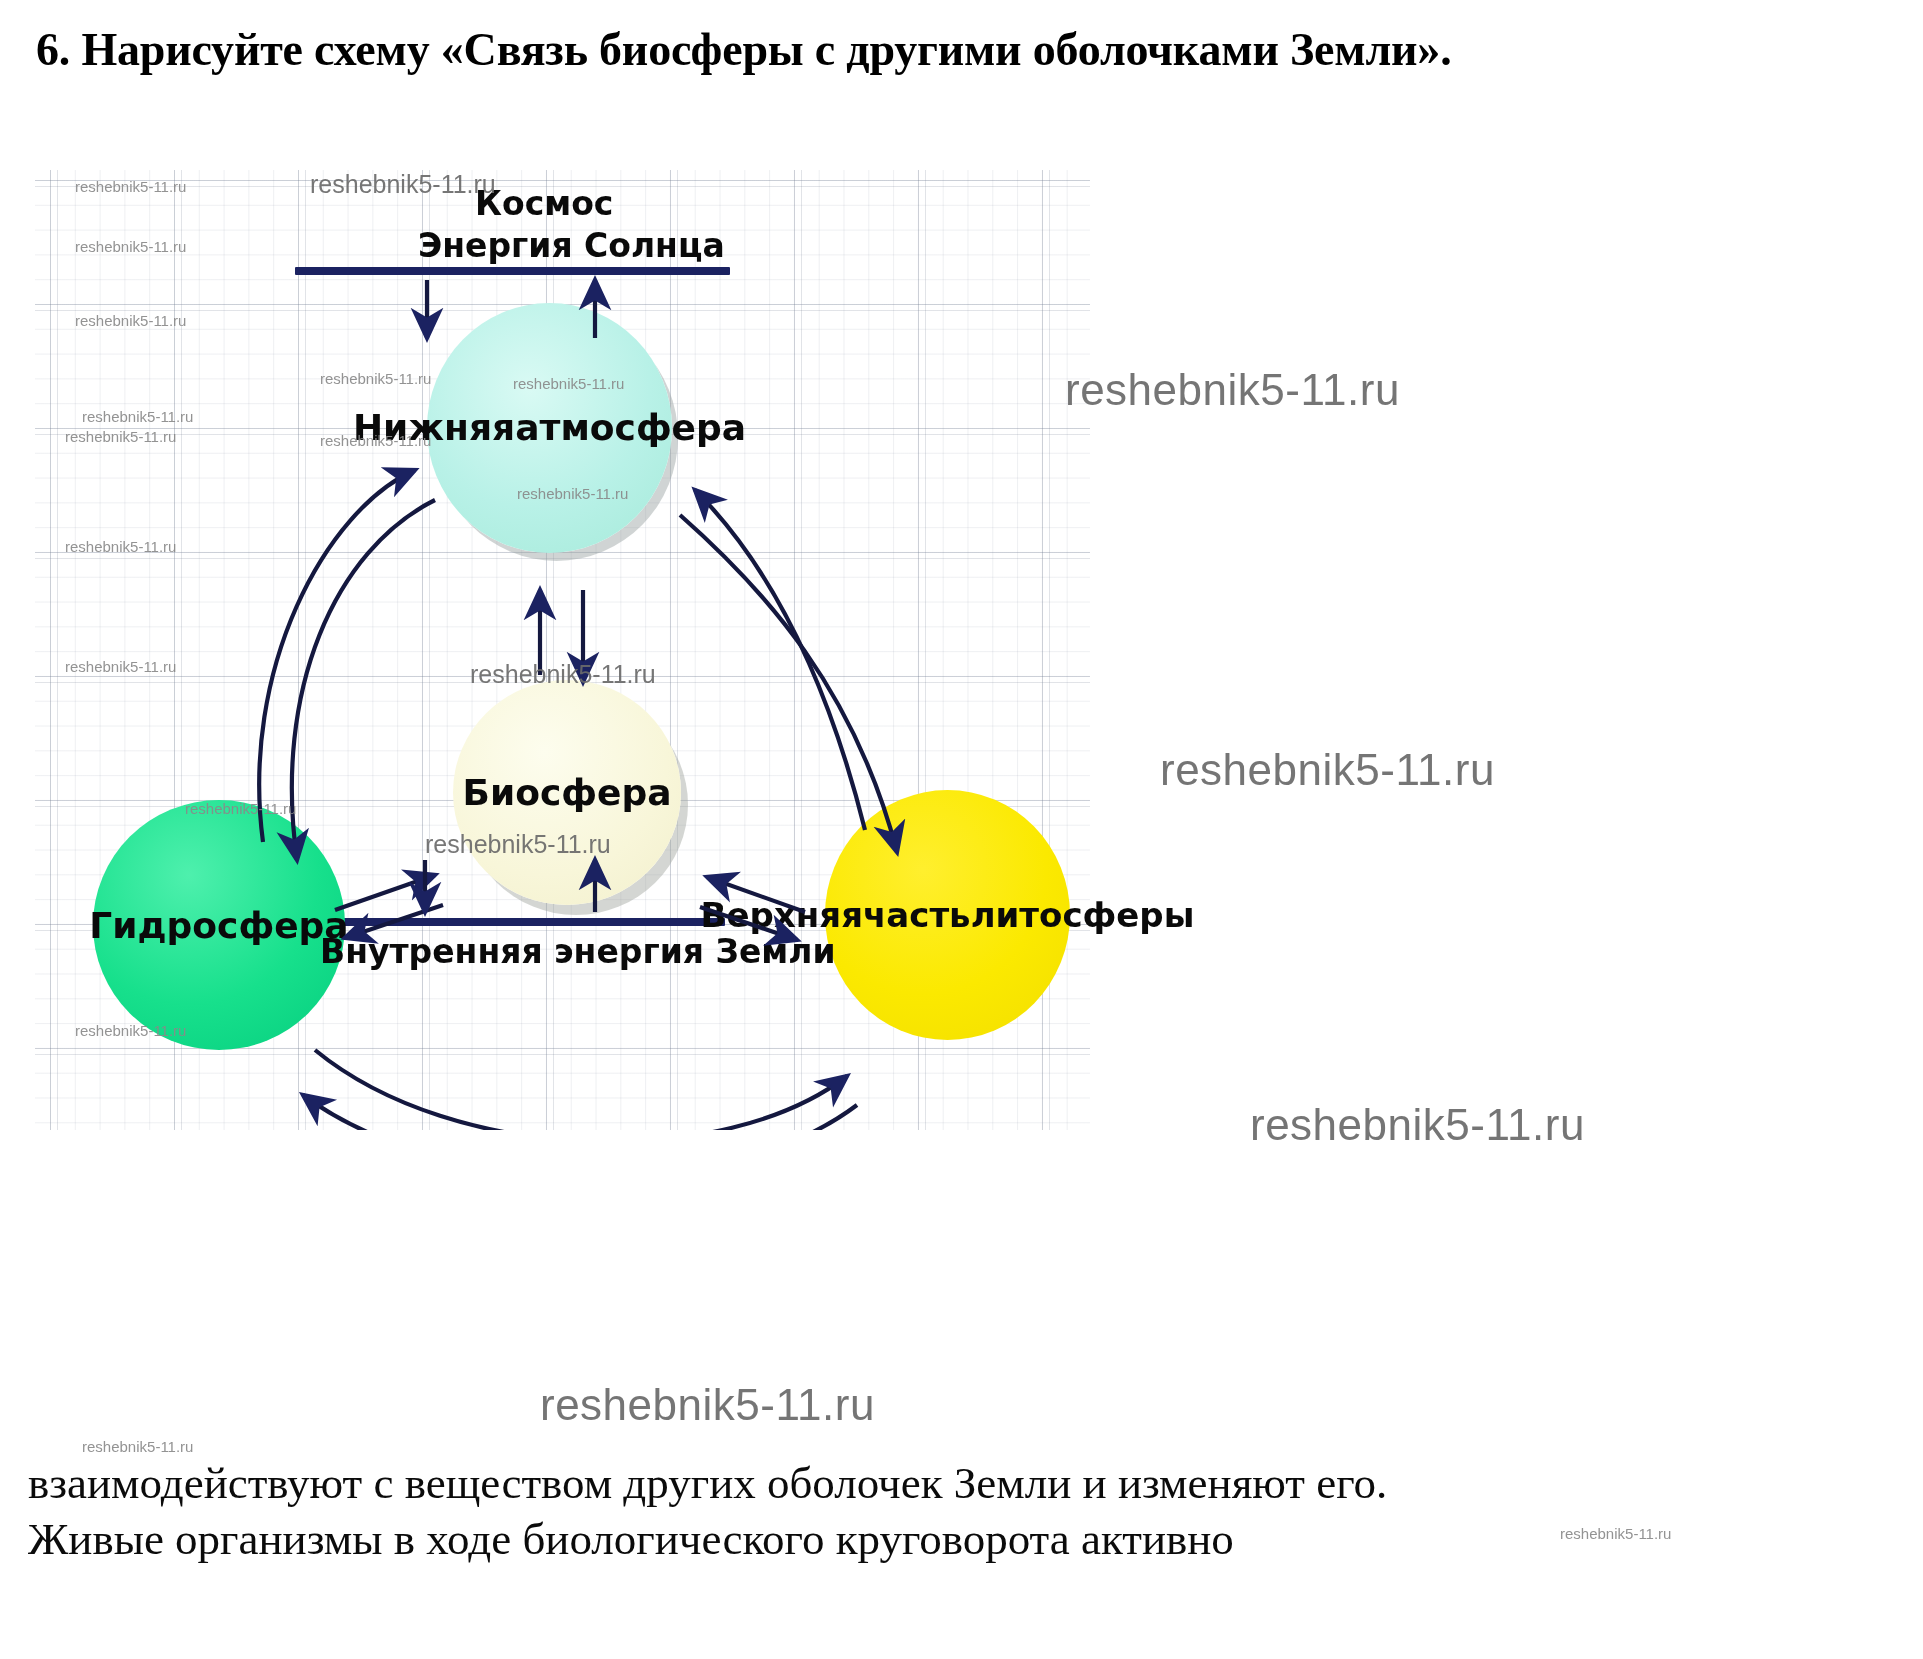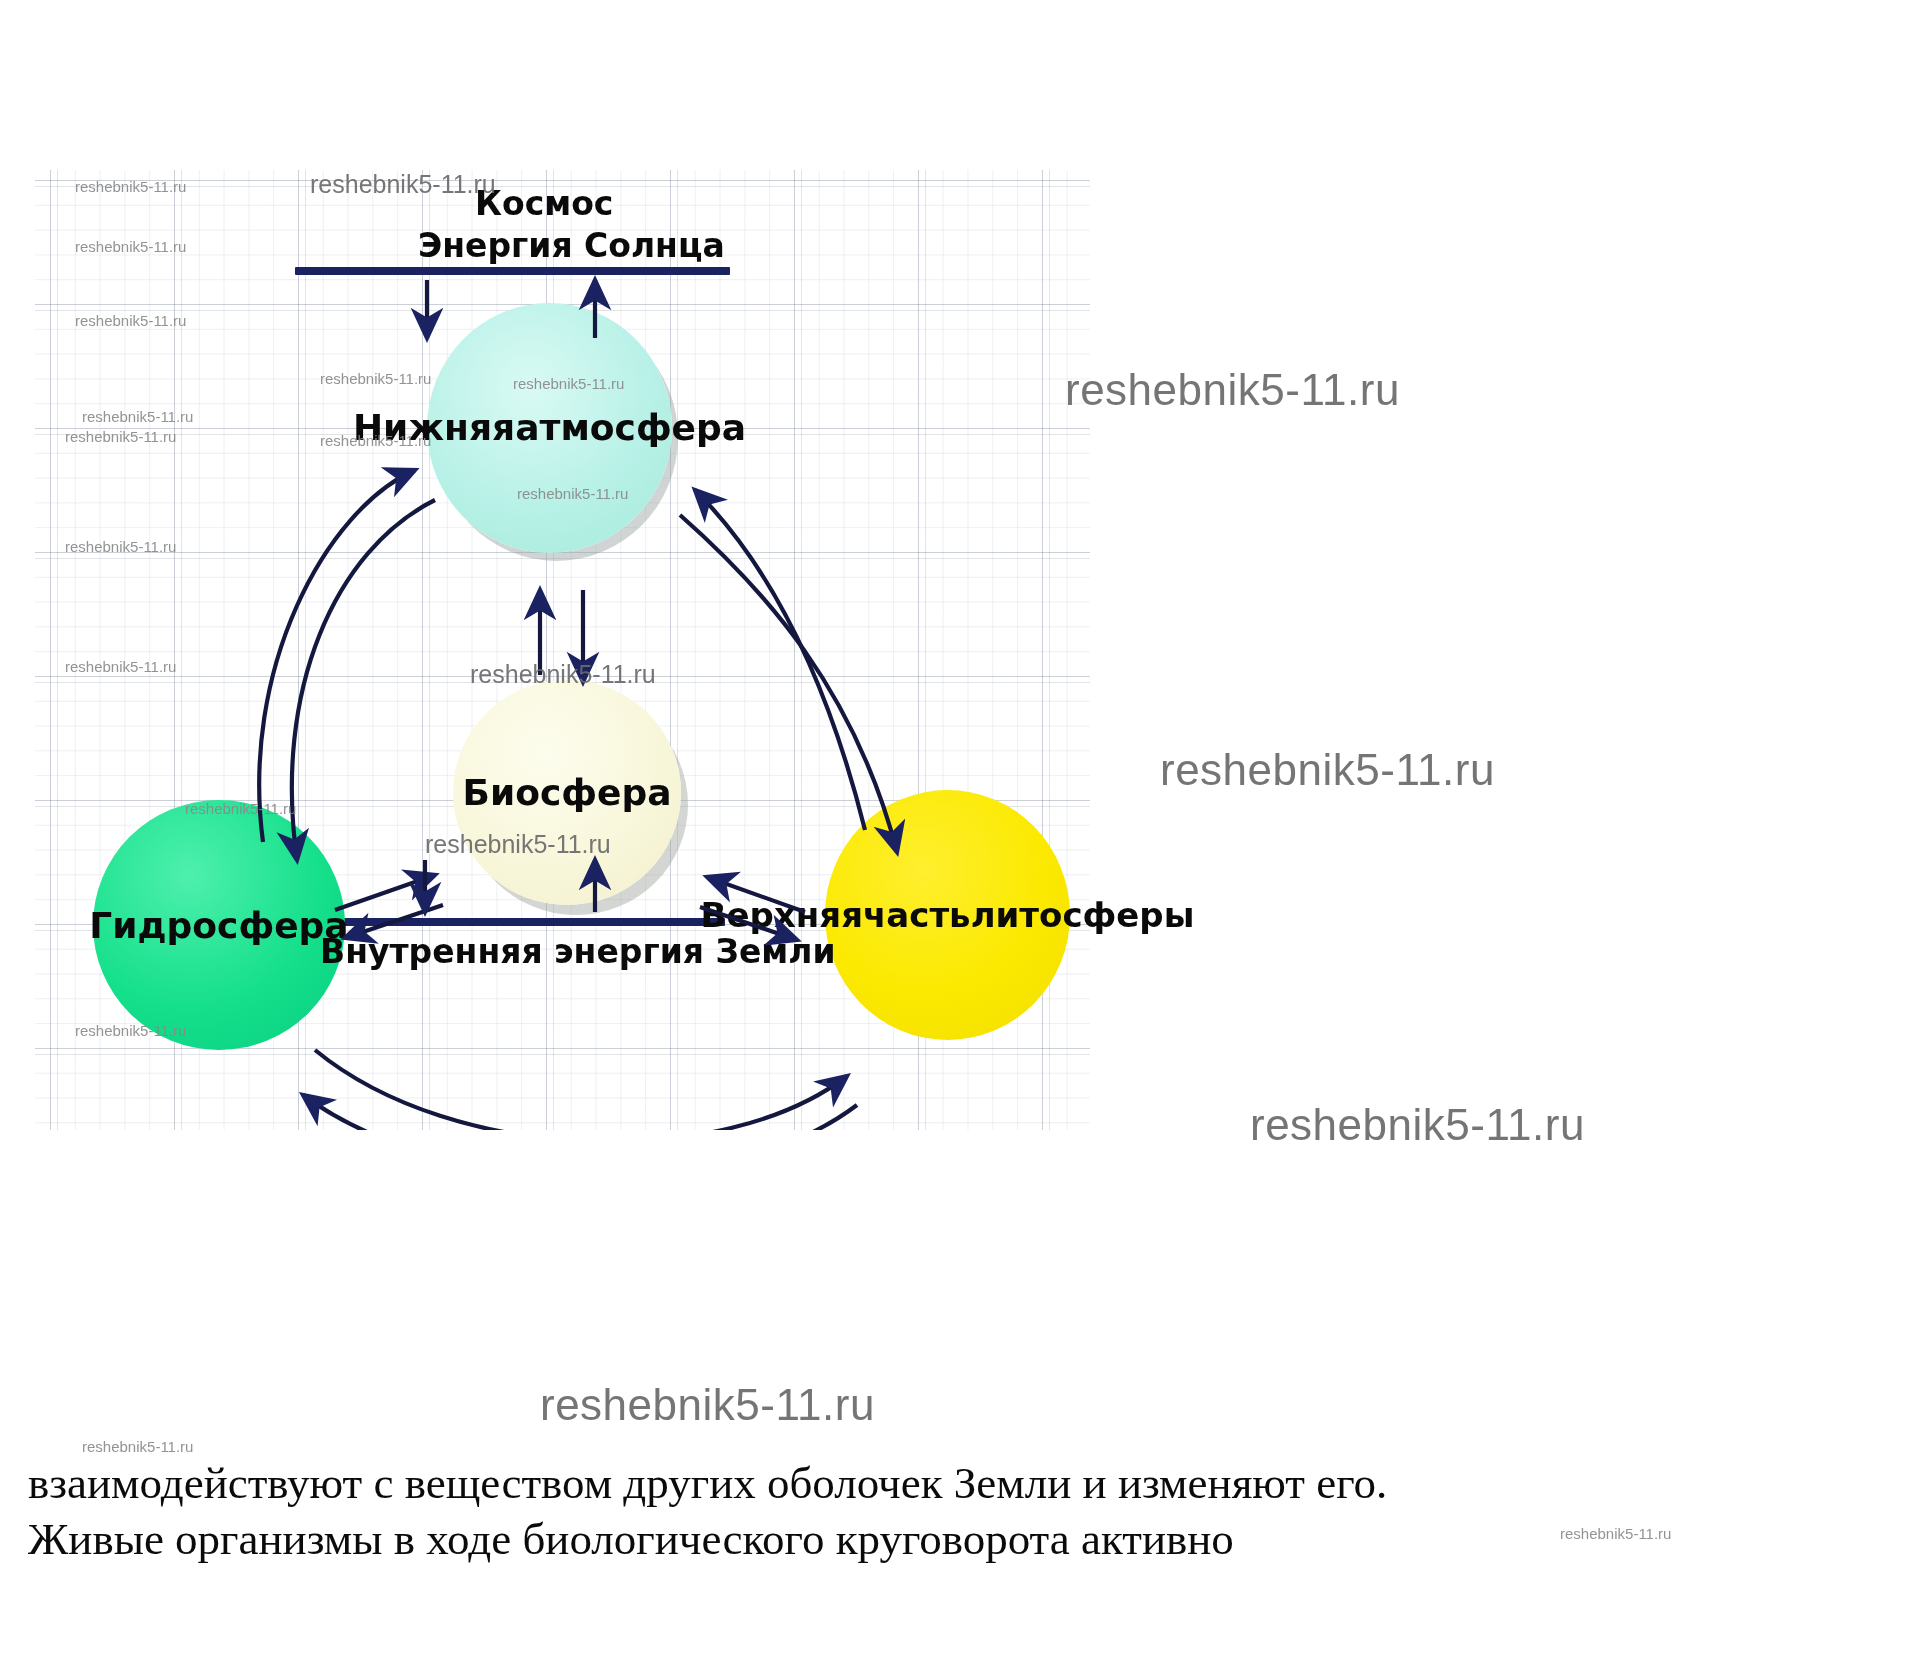--- a/index.html
+++ b/index.html
@@ -163,20 +163,21 @@
     font-family: "Liberation Serif", serif;
     font-size: 45px;
     line-height: 1.25;
     color: #0b0b0b;
   }
 </style>
 </head>
 <body>
 
 <div id="question-heading">
+  <div>6. Нарисуйте схему «Связь биосферы с другими оболочками Земли».</div>
 </div>
 
 <div id="diagram">
 
   <div class="energy-caption" id="caption-cosmos-line1">Космос</div>
   <div class="energy-caption" id="caption-cosmos-line2">Энергия Солнца</div>
   <div class="energy-bar" id="bar-cosmos"></div>
 
   <div class="energy-bar" id="bar-earth"></div>
   <div class="energy-caption" id="caption-earth">Внутренняя энергия Земли</div>

